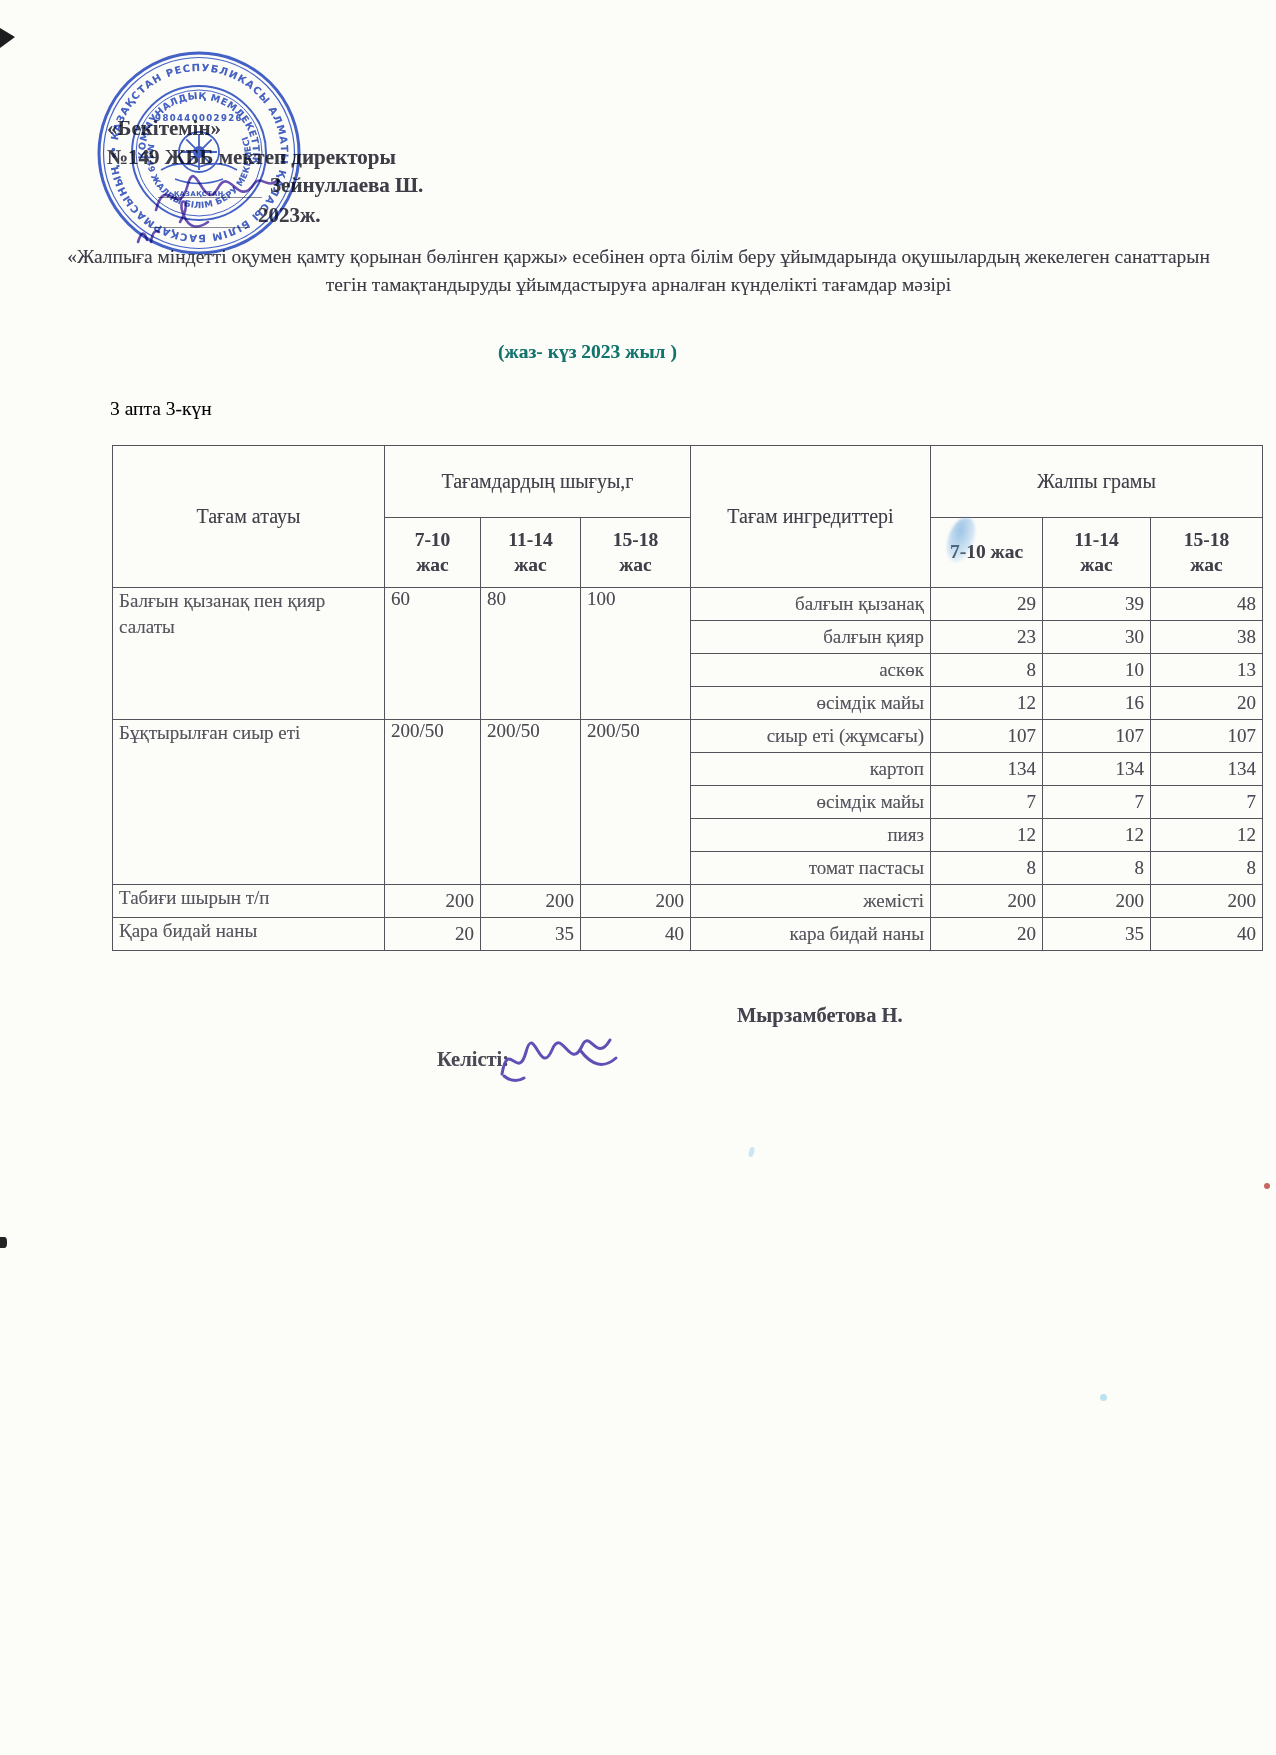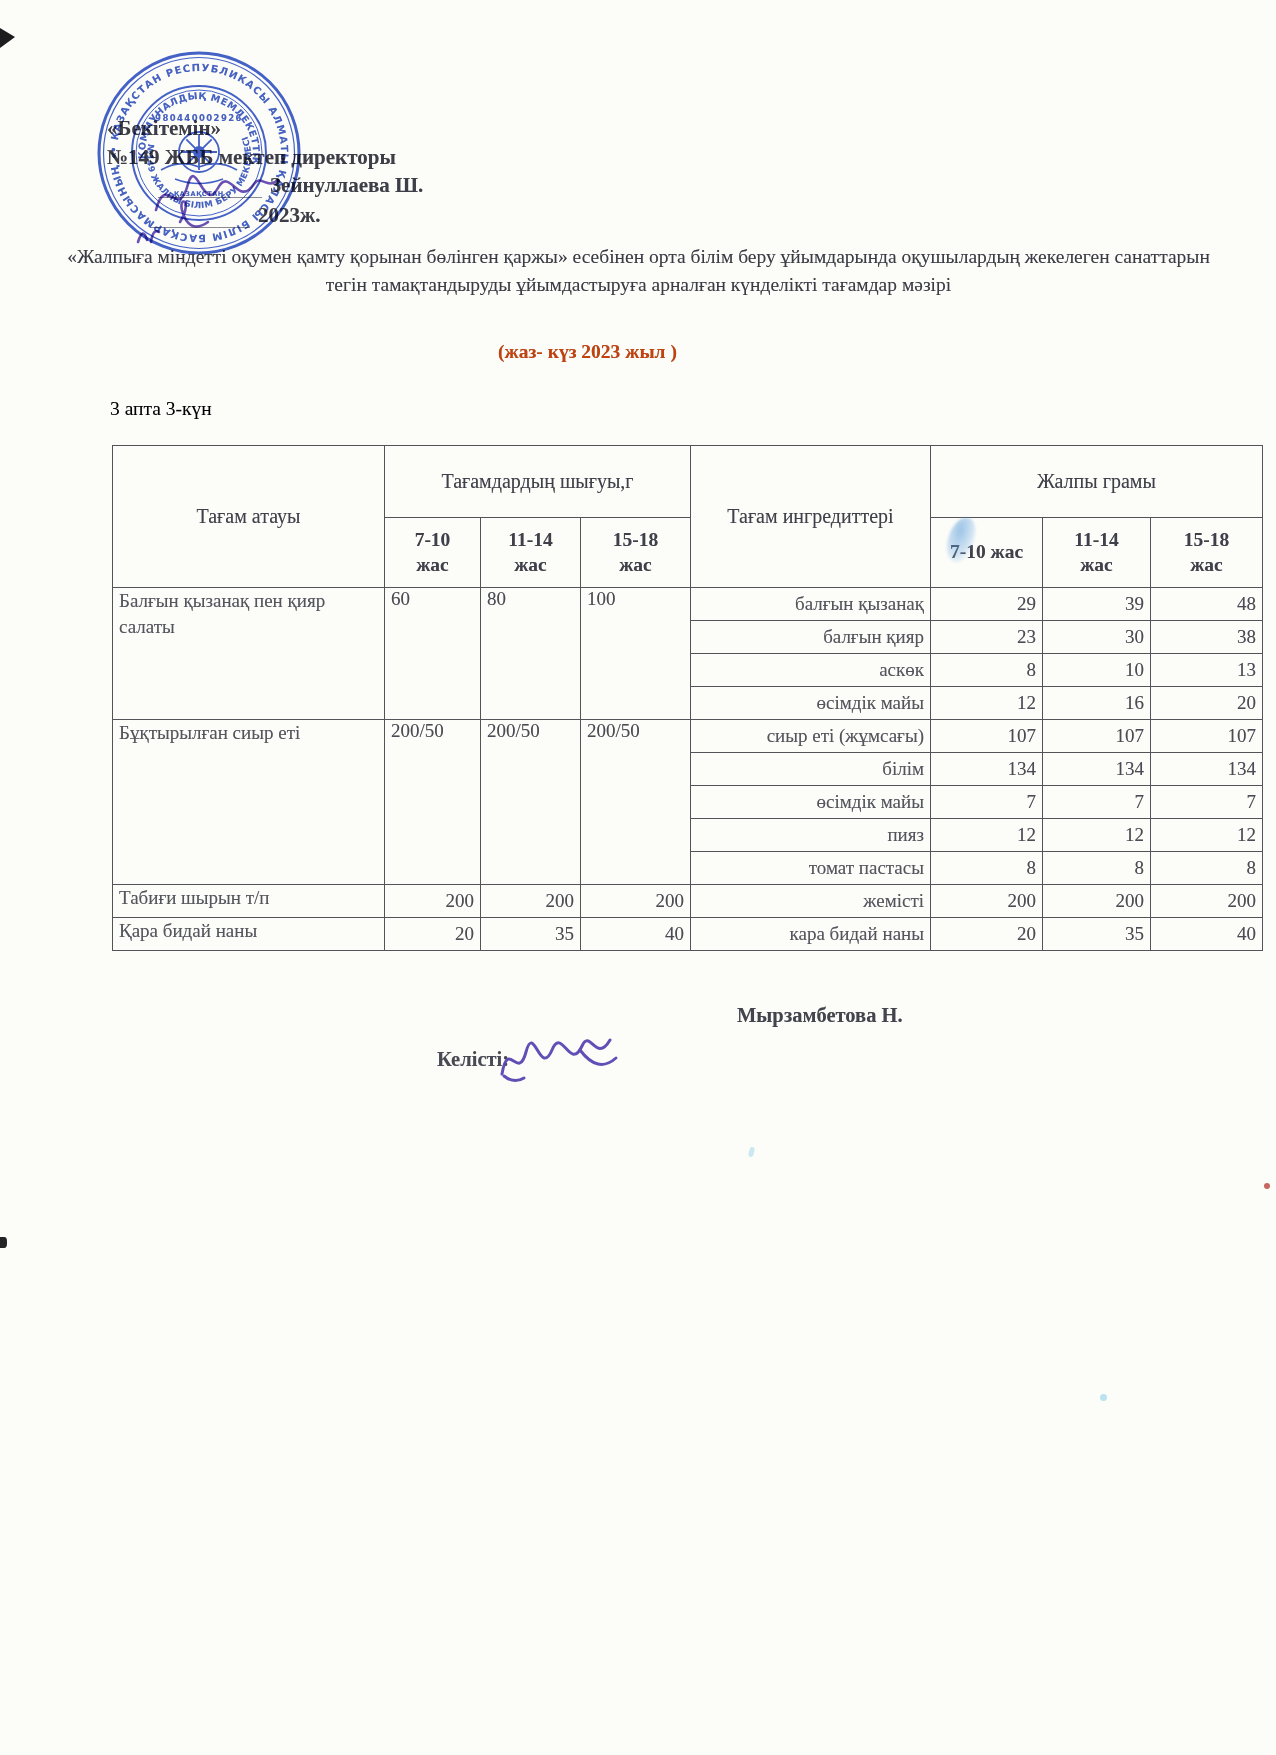--- a/index.html
+++ b/index.html
@@ -15,21 +15,21 @@
   .ap1{left:107px;top:116px}
   .ap2{left:107px;top:145px}
   .ap3{left:158px;top:173px}
   .ap4{left:150px;top:203px}
   .sig-underline{display:inline-block;height:22px;border-bottom:1.6px solid #8a8a92;vertical-align:bottom;margin-right:8px}
   .u1{width:104px}.u2{width:100px}
   
   .title{position:absolute;left:66px;top:243px;width:1145px;text-align:center;
          font-size:19.5px;font-weight:normal;line-height:1.42;color:#3c3c46}
   .season{position:absolute;left:105px;top:341px;width:965px;text-align:center;
-          font-size:19.5px;font-weight:bold;color:#c2410c}
+          font-size:19.5px;font-weight:bold;color:#0f766e}
   .weekday{position:absolute;left:110px;top:398px;font-size:19.5px;font-weight:normal;color:#000000}
   
   table.menu{position:absolute;left:112px;top:445px;width:1150px;border-collapse:collapse;
              table-layout:fixed;font-size:19px;color:#4b4b54}
   table.menu td{border:1.6px solid #53535a;padding:0 6px;overflow:hidden}
   tr.h1{height:72px}
   tr.h2{height:70px}
   tr.bodyrow{height:33px}
   td.hcell{font-weight:normal;text-align:center;vertical-align:middle;font-size:20px;color:#40404a}
   td.agecell{font-weight:bold;text-align:center;vertical-align:middle;font-size:19.5px;
@@ -172,21 +172,21 @@
     <td class="dish" rowspan="5">Бұқтырылған сиыр еті</td>
     <td class="out" rowspan="5">200/50</td>
     <td class="out" rowspan="5">200/50</td>
     <td class="out" rowspan="5">200/50</td>
     <td class="ing">сиыр еті (жұмсағы)</td>
     <td class="num">107</td>
     <td class="num">107</td>
     <td class="num">107</td>
   </tr>
   <tr class="bodyrow">
-    <td class="ing">білім</td>
+    <td class="ing">картоп</td>
     <td class="num">134</td>
     <td class="num">134</td>
     <td class="num">134</td>
   </tr>
   <tr class="bodyrow">
     <td class="ing">өсімдік майы</td>
     <td class="num">7</td>
     <td class="num">7</td>
     <td class="num">7</td>
   </tr>

